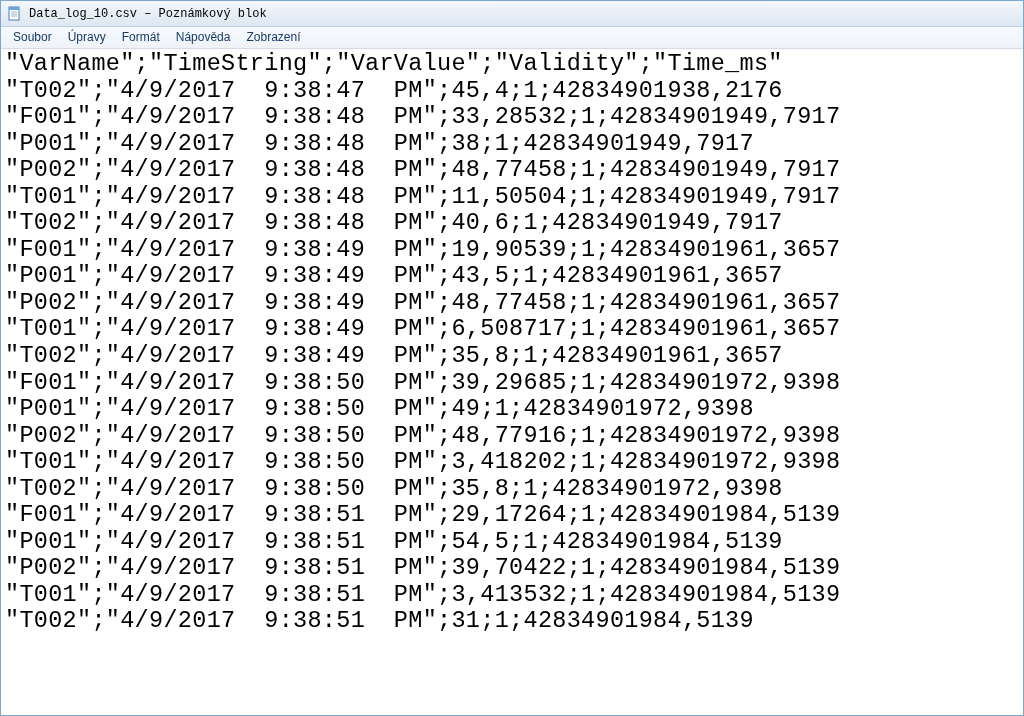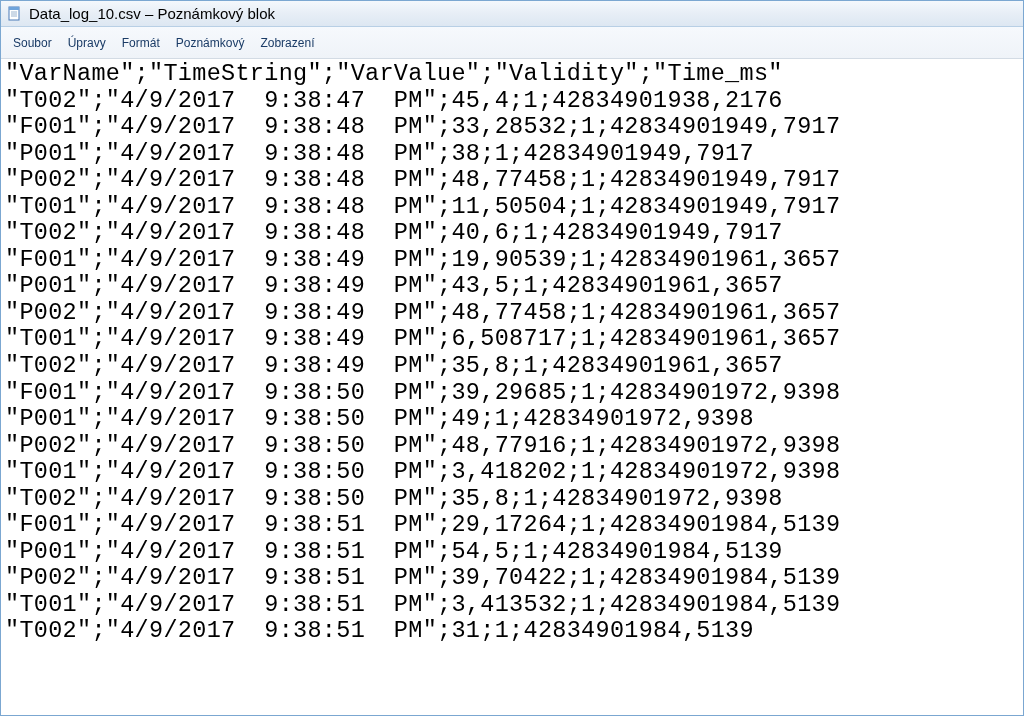--- a/index.html
+++ b/index.html
@@ -26,31 +26,32 @@
       align-items: center;
       height: 26px;
     }
     .titlebar-icon {
       width: 16px;
       height: 16px;
       margin-right: 6px;
       flex-shrink: 0;
     }
     .titlebar-text {
-      font-size: 15px;
+      font-size: 12px;
       color: #000000;
       white-space: nowrap;
+      font-family: Liberation Mono, monospace;
     }
     .menubar {
       background: linear-gradient(to bottom, #f6f9fd 0%, #eff3f8 100%);
       border-bottom: 1px solid #d3dbe4;
       padding: 2px 4px;
       display: flex;
-      height: 32px;
-      align-items: center;
+      height: 22px;
+      align-items: flex-end;
     }
     .menu-item {
       font-size: 12px;
       color: #1a3b66;
       padding: 2px 8px;
       cursor: default;
     }
     .content {
       flex: 1;
       background: #ffffff;
@@ -79,18 +80,18 @@
         <line x1="4" y1="10" x2="10" y2="10" stroke="#9bb4cf" stroke-width="1"></line>
       </svg>
     </span>
     <span class="titlebar-text">Data_log_10.csv – Poznámkový blok</span>
   </div>
 
   <div class="menubar">
     <span class="menu-item">Soubor</span>
     <span class="menu-item">Úpravy</span>
     <span class="menu-item">Formát</span>
-    <span class="menu-item">Poznámkový</span>
+    <span class="menu-item">Nápověda</span>
     <span class="menu-item">Zobrazení</span>
   </div>
 
   <div class="content" id="content"><span class="line">"VarName";"TimeString";"VarValue";"Validity";"Time_ms"</span><span class="line">"T002";"4/9/2017  9:38:47  PM";45,4;1;42834901938,2176</span><span class="line">"F001";"4/9/2017  9:38:48  PM";33,28532;1;42834901949,7917</span><span class="line">"P001";"4/9/2017  9:38:48  PM";38;1;42834901949,7917</span><span class="line">"P002";"4/9/2017  9:38:48  PM";48,77458;1;42834901949,7917</span><span class="line">"T001";"4/9/2017  9:38:48  PM";11,50504;1;42834901949,7917</span><span class="line">"T002";"4/9/2017  9:38:48  PM";40,6;1;42834901949,7917</span><span class="line">"F001";"4/9/2017  9:38:49  PM";19,90539;1;42834901961,3657</span><span class="line">"P001";"4/9/2017  9:38:49  PM";43,5;1;42834901961,3657</span><span class="line">"P002";"4/9/2017  9:38:49  PM";48,77458;1;42834901961,3657</span><span class="line">"T001";"4/9/2017  9:38:49  PM";6,508717;1;42834901961,3657</span><span class="line">"T002";"4/9/2017  9:38:49  PM";35,8;1;42834901961,3657</span><span class="line">"F001";"4/9/2017  9:38:50  PM";39,29685;1;42834901972,9398</span><span class="line">"P001";"4/9/2017  9:38:50  PM";49;1;42834901972,9398</span><span class="line">"P002";"4/9/2017  9:38:50  PM";48,77916;1;42834901972,9398</span><span class="line">"T001";"4/9/2017  9:38:50  PM";3,418202;1;42834901972,9398</span><span class="line">"T002";"4/9/2017  9:38:50  PM";35,8;1;42834901972,9398</span><span class="line">"F001";"4/9/2017  9:38:51  PM";29,17264;1;42834901984,5139</span><span class="line">"P001";"4/9/2017  9:38:51  PM";54,5;1;42834901984,5139</span><span class="line">"P002";"4/9/2017  9:38:51  PM";39,70422;1;42834901984,5139</span><span class="line">"T001";"4/9/2017  9:38:51  PM";3,413532;1;42834901984,5139</span><span class="line">"T002";"4/9/2017  9:38:51  PM";31;1;42834901984,5139</span></div>
 </div>
 
 </body></html>

